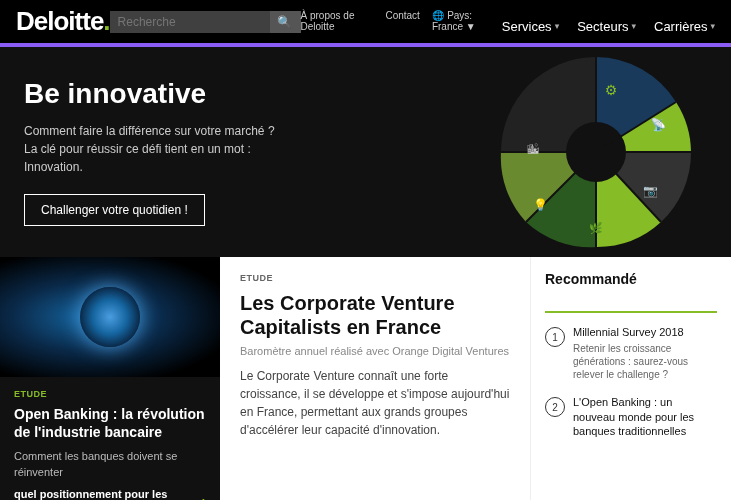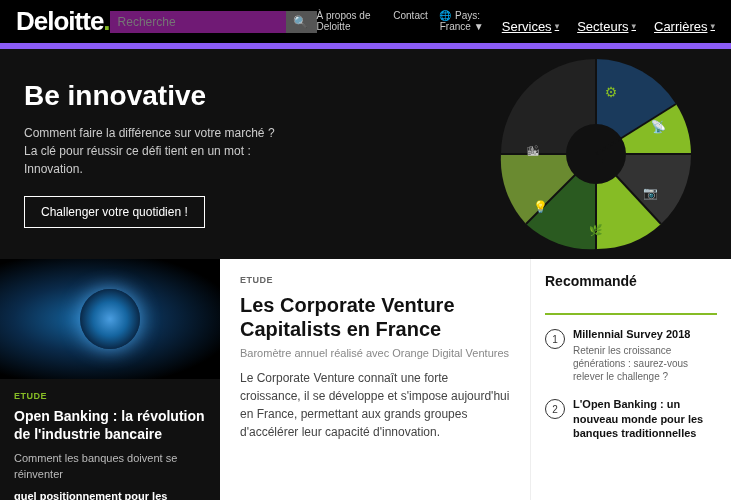--- a/index.html
+++ b/index.html
@@ -1,30 +1,30 @@
 <!DOCTYPE html>
 <html><head>
   <meta charset="utf-8">
   <style>
     * { margin: 0; padding: 0; box-sizing: border-box; }
     body { font-family: Arial, sans-serif; width: 731px; overflow-x: hidden; background: #fff; font-size: 13px; }
 
     
     .header { background: #000; color: #fff; }
-    .header-top { display: flex; align-items: center; justify-content: space-between; padding: 6px 16px; border-bottom: 6px solid #8b5cf6; }
+    .header-top { display: flex; align-items: center; justify-content: space-between; padding: 6px 16px; border-bottom: 4px solid #8b5cf6; }
     .logo { font-size: 26px; font-weight: bold; color: #fff; letter-spacing: -1px; }
     .logo-dot { color: #86bc25; }
     .search-bar { display: flex; align-items: center; }
-    .search-bar input { padding: 4px 8px; width: 176px; border: none; outline: none; font-size: 12px; background: #701a75; color: #999; }
+    .search-bar input { padding: 4px 8px; width: 160px; border: none; outline: none; font-size: 12px; background: #404040; color: #999; }
     .search-bar button { background: #555; border: none; padding: 4px 8px; cursor: pointer; color: #fff; font-size: 12px; }
     .header-right { display: flex; align-items: flex-end; }
     .header-top-links { display: flex; gap: 12px; font-size: 10px; color: #ccc; margin-bottom: 2px; }
     .header-top-links span { cursor: pointer; }
     .header-nav { display: flex; gap: 18px; }
-    .header-nav-item { display: flex; align-items: center; gap: 3px; font-size: 13px; color: #fff; cursor: pointer; white-space: nowrap; text-decoration: underline; }
+    .header-nav-item { display: flex; align-items: center; gap: 3px; font-size: 13px; color: #fff; cursor: pointer; white-space: nowrap; }
     .header-nav-item .arrow { font-size: 9px; color: #aaa; }
 
     
     .hero { background: #111; color: #fff; display: flex; align-items: center; padding: 30px 24px; min-height: 210px; position: relative; }
     .hero-content { max-width: 260px; z-index: 1; }
     .hero-title { font-size: 28px; font-weight: bold; margin-bottom: 12px; }
     .hero-text { font-size: 12px; color: #ccc; line-height: 1.5; margin-bottom: 18px; }
     .hero-button { border: 1px solid #fff; padding: 8px 16px; font-size: 12px; color: #fff; background: transparent; cursor: pointer; white-space: nowrap; }
 
     
@@ -54,21 +54,21 @@
     .card-mid .card-title { font-size: 20px; font-weight: bold; color: #111; line-height: 1.2; margin-bottom: 6px; }
     .card-mid .card-subtitle { font-size: 11px; color: #888; margin-bottom: 10px; }
     .card-mid .card-text { font-size: 12px; color: #444; line-height: 1.5; }
 
     
     .card-right { width: 200px; min-width: 200px; padding: 14px 14px; }
     .recommande-title { font-size: 14px; font-weight: bold; color: #111; border-bottom: 2px solid #86bc25; padding-bottom: 24px; margin-bottom: 12px; }
     .rec-item { display: flex; gap: 8px; margin-bottom: 14px; }
     .rec-num { width: 20px; height: 20px; border-radius: 50%; border: 1px solid #333; display: flex; align-items: center; justify-content: center; font-size: 10px; color: #333; flex-shrink: 0; margin-top: 2px; }
     .rec-content { }
-    .rec-item-title { font-size: 11px; font-weight: bold; color: #111; margin-bottom: 3px; line-height: 1.3; }
+    .rec-item-title { font-size: 11px; font-weight: normal; color: #111; margin-bottom: 3px; line-height: 1.3; }
     .rec-item-desc { font-size: 10px; color: #666; line-height: 1.3; }
   </style>
 </head>
 <body>
 
 <div class="header">
   <div class="header-top">
     <div class="logo">
       <span>Deloitte</span><span class="logo-dot">.</span>
     </div>

